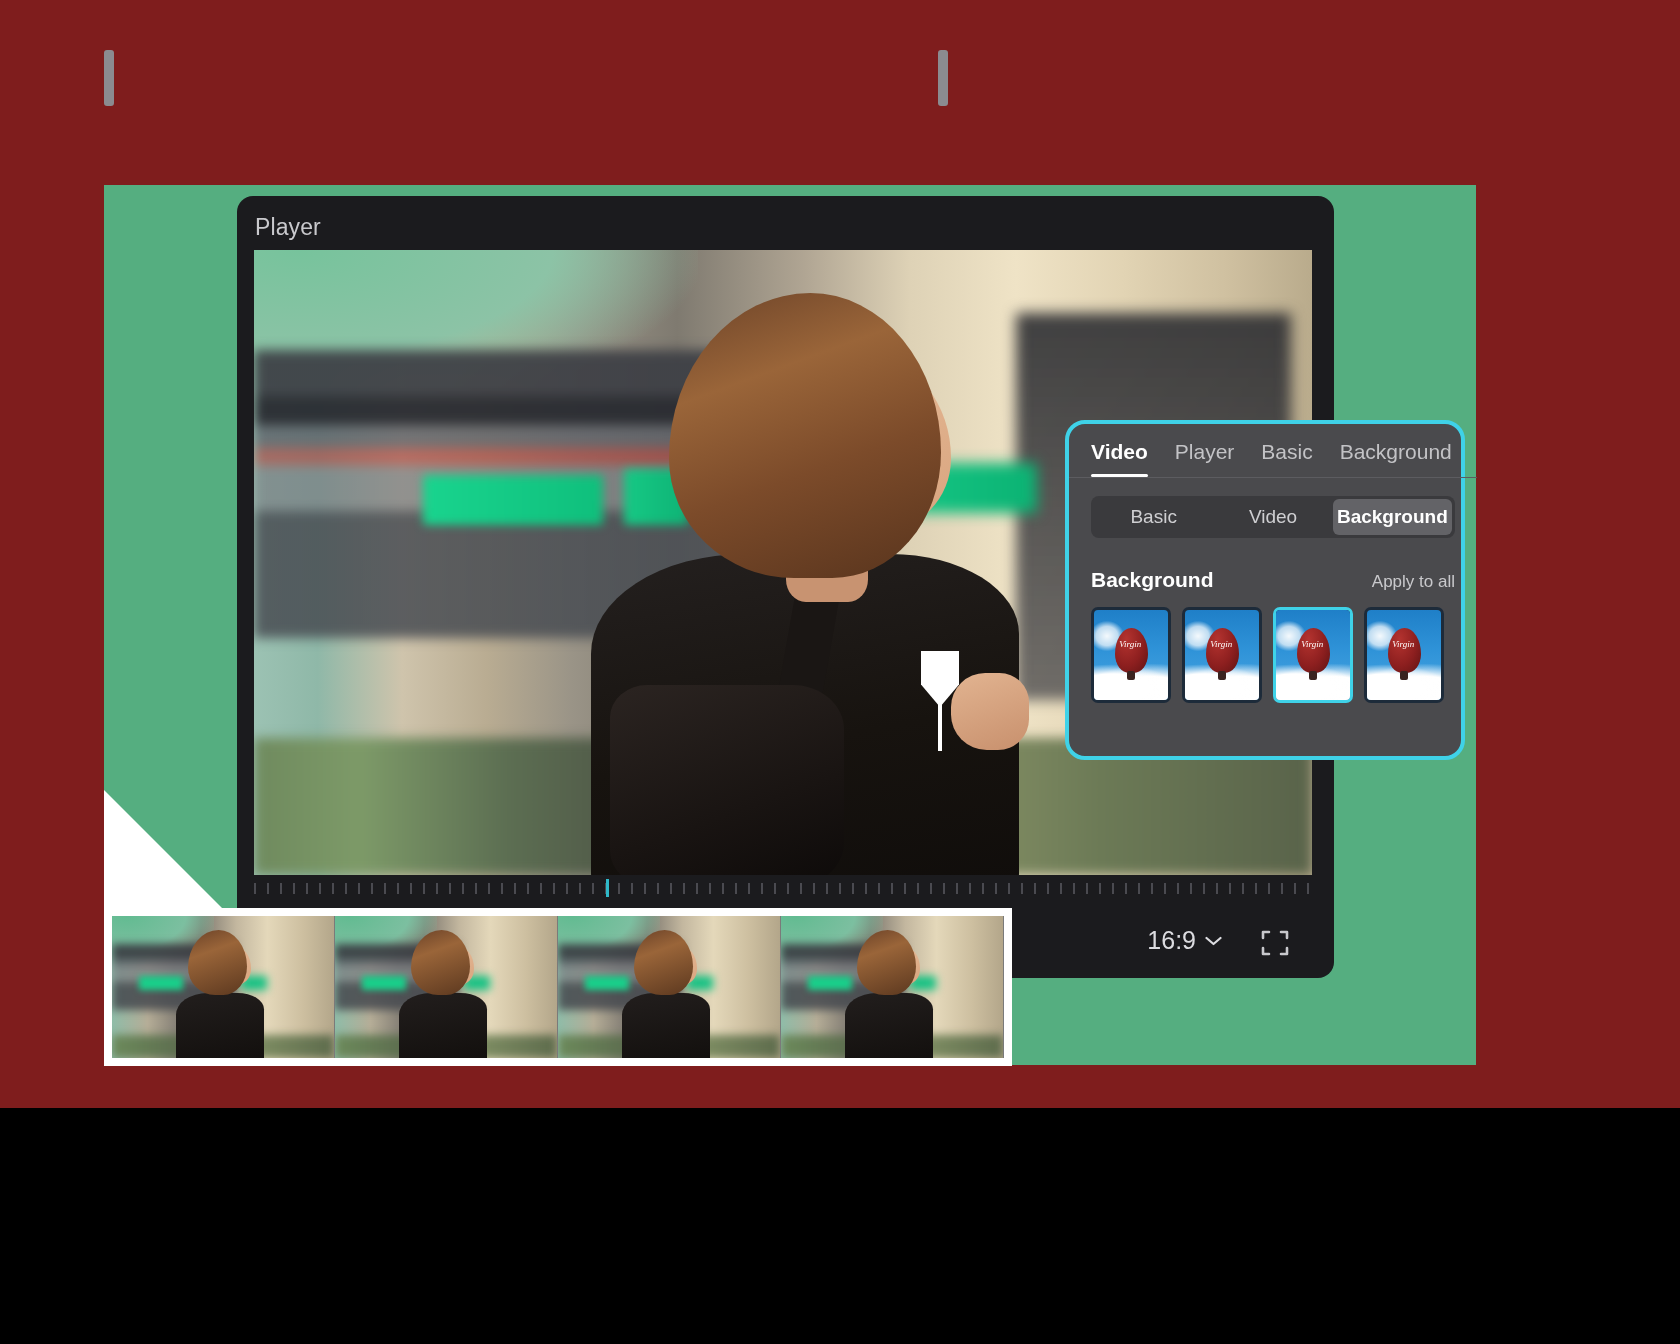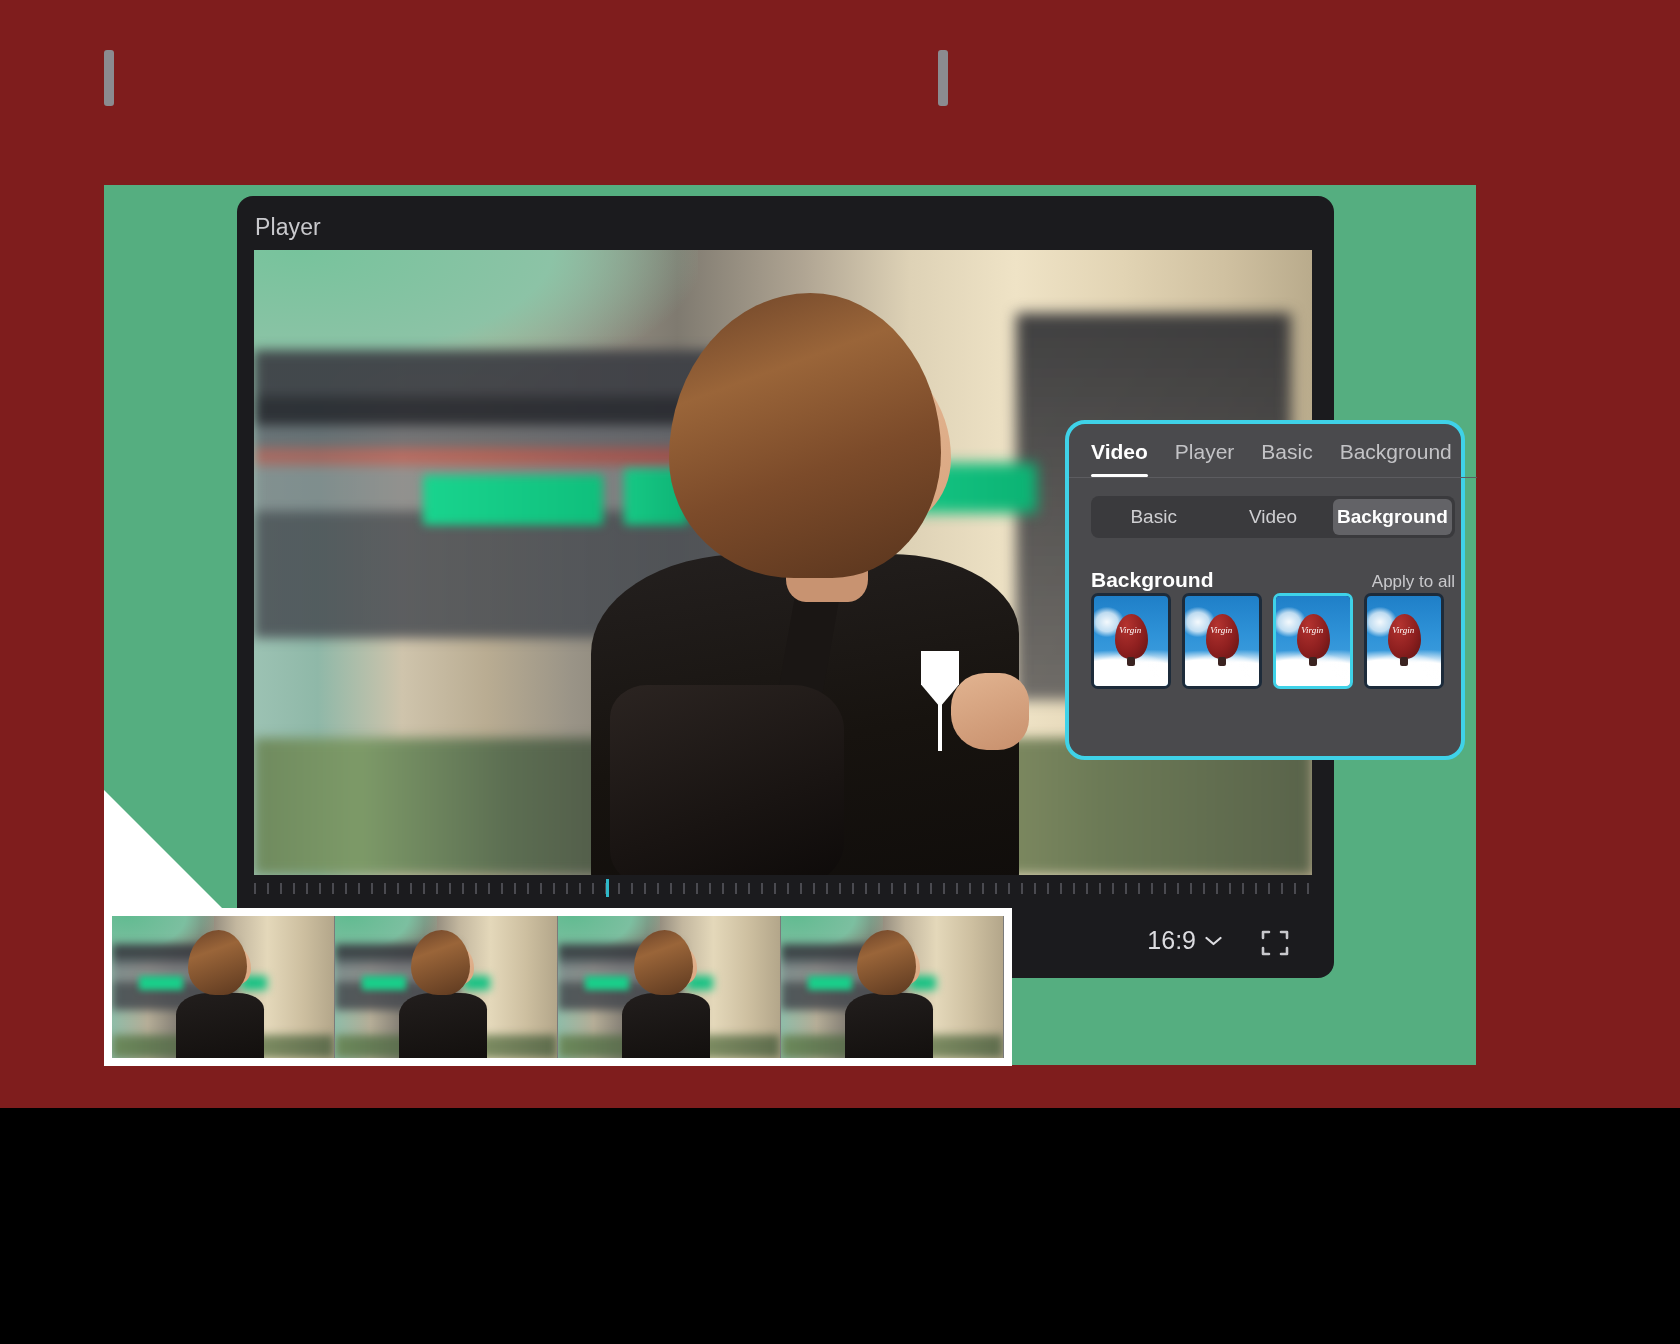--- a/index.html
+++ b/index.html
@@ -221,21 +221,21 @@
   .row-title { font-size:21px; color:#fff; font-weight:700; }
   .row-action { font-size:17px; color:#c9c9cc;margin-top:12px; }
 
   .select {
     margin-top:16px; height:44px; background:#646468; border-radius:8px;
     display:flex; align-items:center; justify-content:space-between;
     padding:0 14px 0 16px;
   }
   .select-val { font-size:20px; color:#fff; font-weight:700; }
 
-  .thumbs { display:flex; gap:11px; margin-top:1px; }
+  .thumbs { display:flex; gap:11px; margin-top:15px; }
   .thumb {
     width:80px; height:96px; border-radius:7px; overflow:hidden;
     border:3px solid transparent; position:relative; background:#1d2b3a;
   }
   .thumb.selected { border-color: var(--cyan, #3fd2e8); }
   .t-sky { position:absolute; inset:0; background:linear-gradient(180deg,#1f7fc8 0%,#2f93d8 45%,#4aa6e2 100%); }
   .t-cloud { position:absolute; left:-14%; bottom:-6%; width:128%; height:46%;
     background:radial-gradient(ellipse at 30% 60%, #fff 0%, #fff 42%, rgba(255,255,255,0) 70%),
                radial-gradient(ellipse at 72% 70%, #fff 0%, #fff 40%, rgba(255,255,255,0) 72%);
   }

